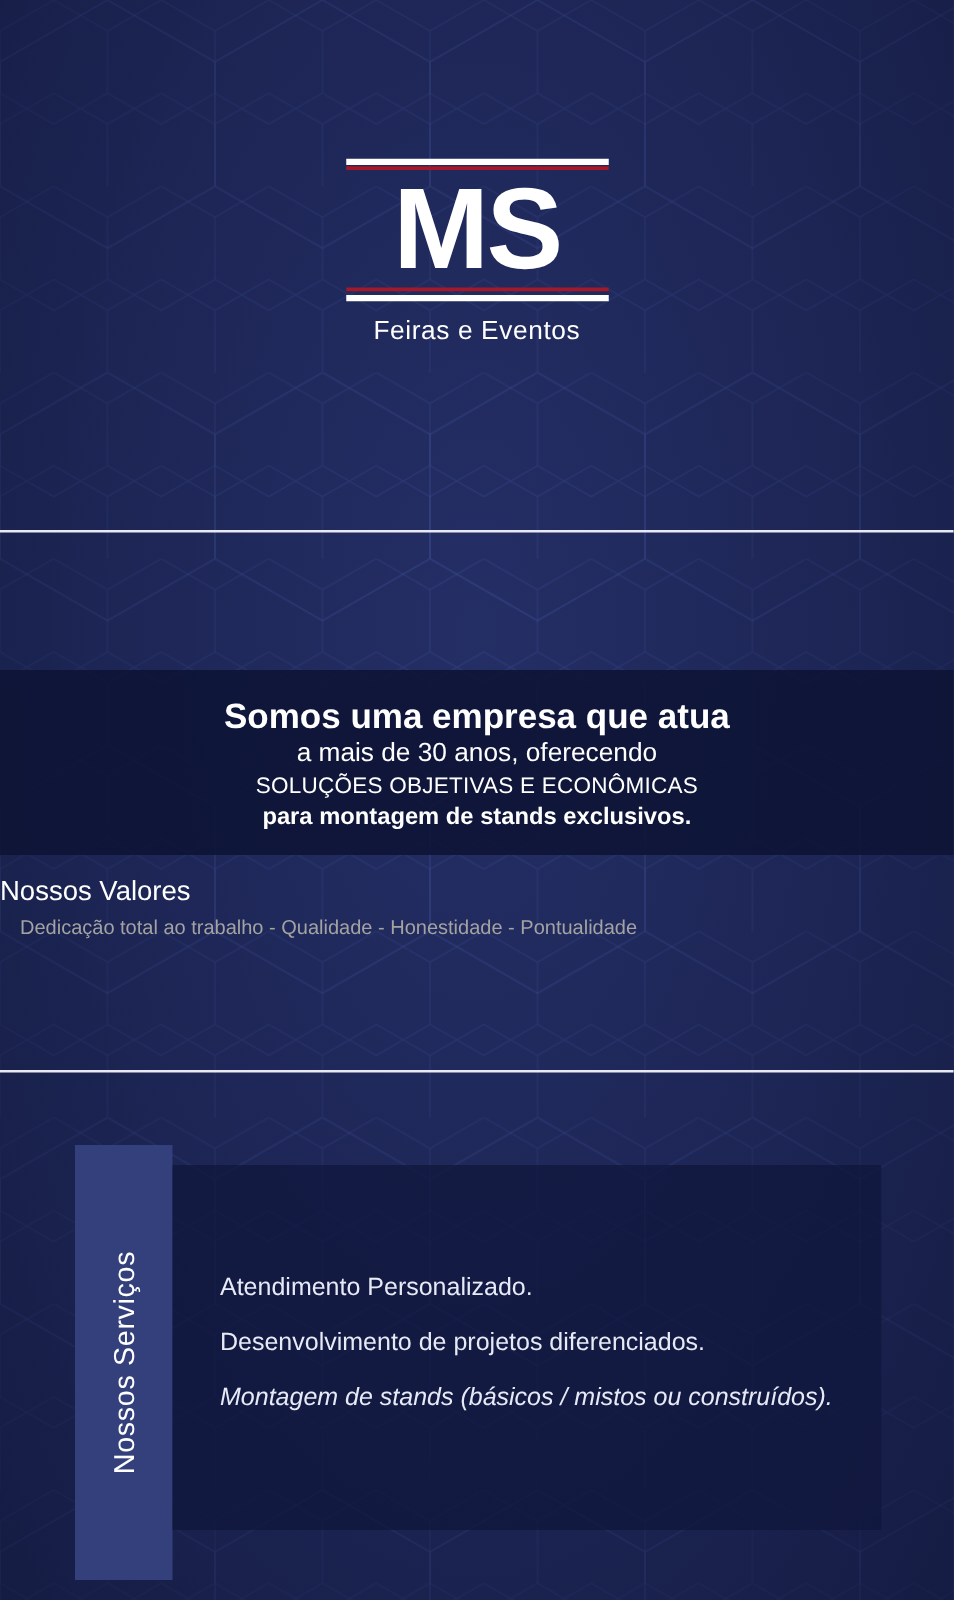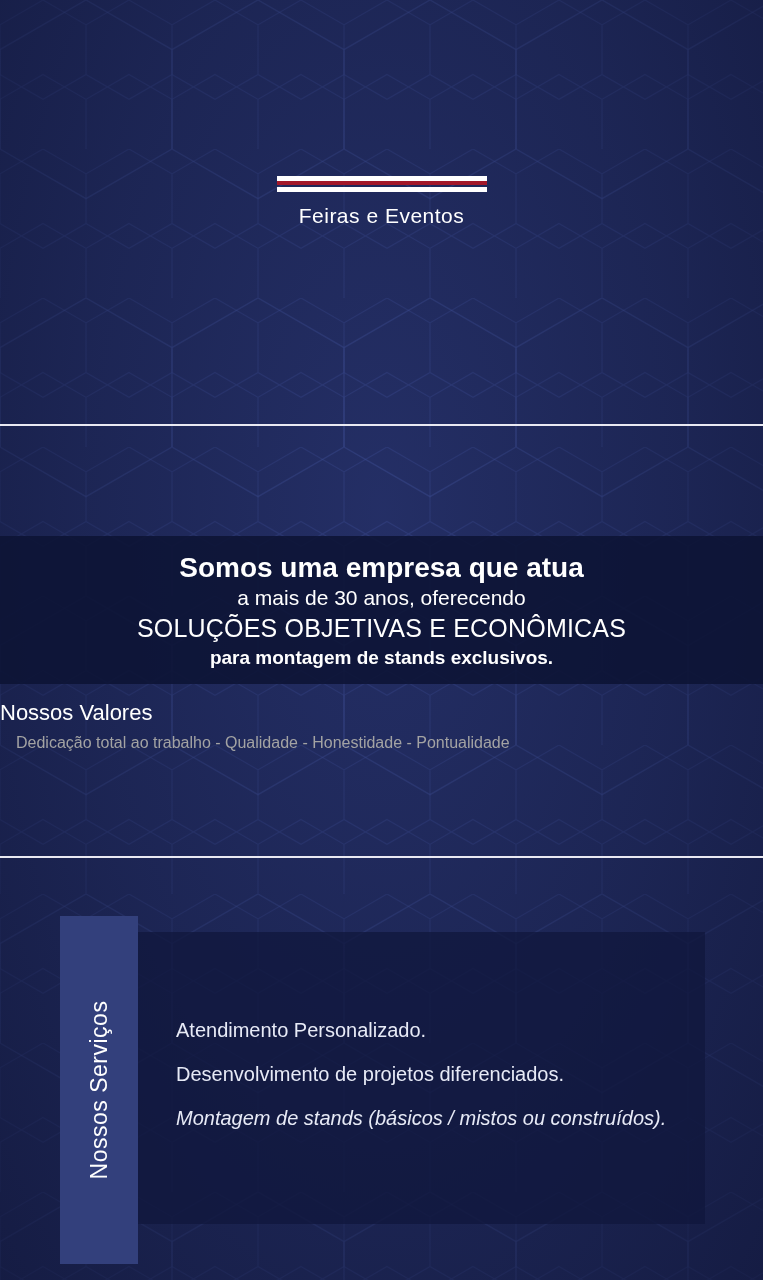--- a/index.html
+++ b/index.html
@@ -111,21 +111,21 @@
     align-items: center;
     justify-content: center;
   }
   .about-line {
     color: #ffffff;
     text-align: center;
     line-height: 1.25;
   }
   .about-line.l1 { font-size: 28px; font-weight: bold; }
   .about-line.l2 { font-size: 21px; font-weight: normal; }
-  .about-line.l3 { font-size: 25px; font-weight: normal; letter-spacing: 0.2px; margin-top: 1px; }
+  .about-line.l3 { font-size: 18px; font-weight: normal; letter-spacing: 0.2px; margin-top: 1px; }
   .about-line.l4 { font-size: 19px; font-weight: bold; margin-top: 2px; }
 
   .values {
     position: absolute;
     left: 0;
     top: 700px;
     width: 100%;
   }
   .values-title {
     font-size: 22px;
@@ -210,20 +210,21 @@
       <rect width="763" height="1280" fill="#222c61"></rect>
       <rect width="763" height="1280" fill="url(#hex)"></rect>
       <rect width="763" height="1280" fill="url(#hex2)"></rect>
     </svg>
   </div>
   <div class="vignette"></div>
 
   <div class="logo-block">
     <div class="logo">
       <div class="rule top"></div>
+      <div class="logo-ms">MS</div>
       <div class="rule bottom"></div>
       <div class="logo-sub">Feiras e Eventos</div>
     </div>
   </div>
 
   <div class="divider d1"></div>
 
   <div class="about-band">
     <div class="about-line l1">Somos uma empresa que atua</div>
     <div class="about-line l2">a mais de 30 anos, oferecendo</div>

